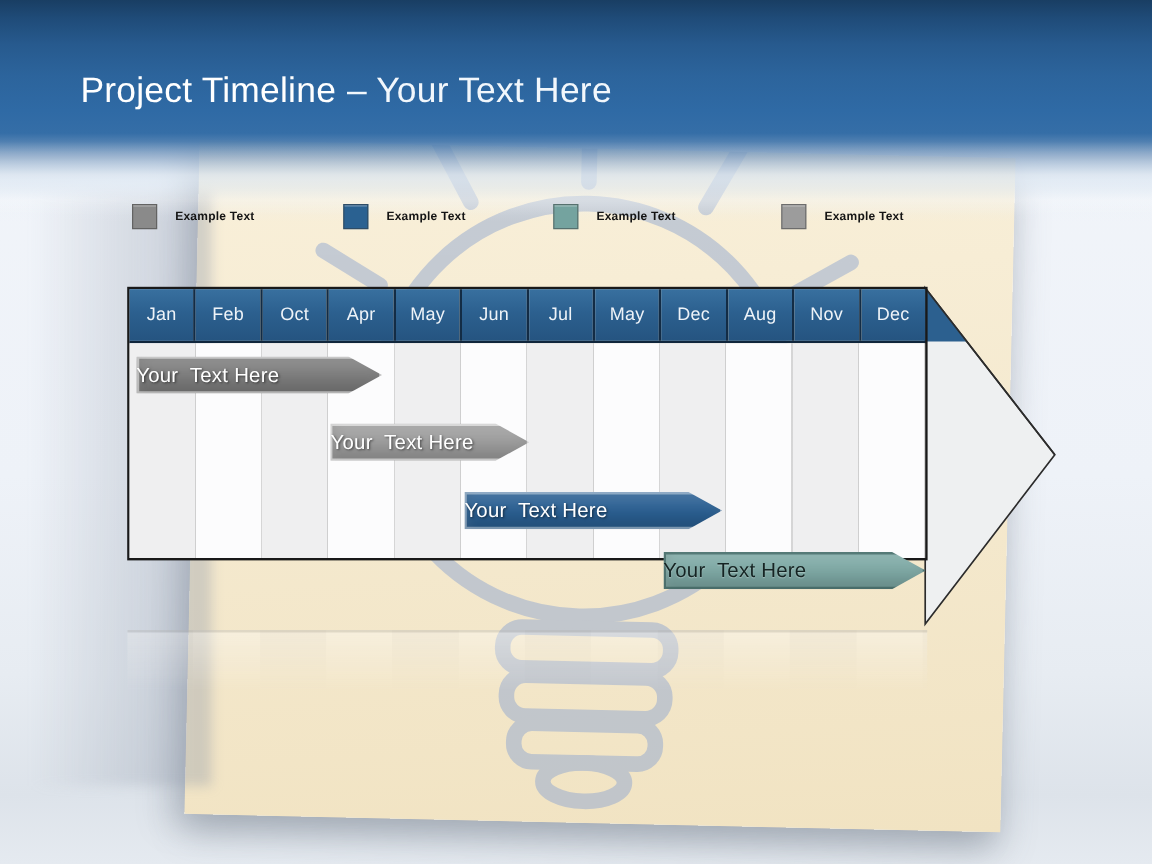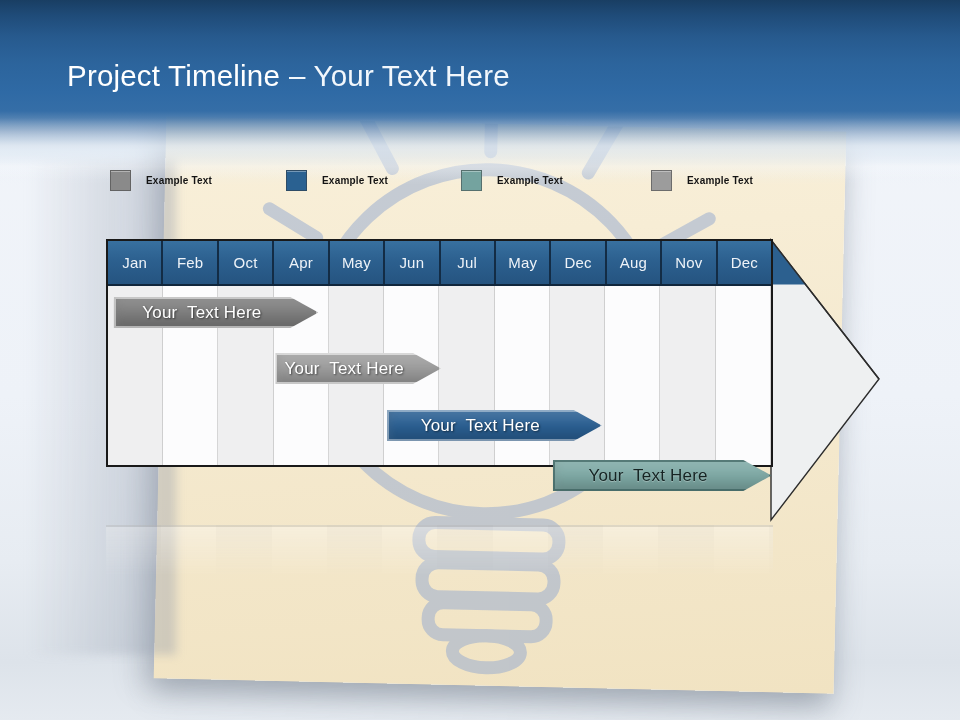--- a/index.html
+++ b/index.html
@@ -50,21 +50,21 @@
     border:2px solid #191919;box-sizing:border-box;display:flex;flex-direction:column;}
   .g-header{display:flex;height:45px;border-bottom:2px solid #10263c;box-sizing:border-box;}
   .g-month{flex:1;display:flex;align-items:center;justify-content:center;
     background:linear-gradient(180deg,#38709f 0%,#2c608f 45%,#255480 100%);
     border-right:2px solid #132c45;box-sizing:border-box;
     color:#eef3f8;font-size:15px;letter-spacing:.2px;}
   .g-month:last-child{border-right:none;}
   .g-body{position:relative;flex:1;}
 
   
-  .bar{position:absolute;height:31px;display:flex;align-items:center;justify-content:center;
+  .bar{position:absolute;height:31px;display:flex;align-items:center;
     box-sizing:border-box;padding-right:28px;
     clip-path:polygon(0 0,calc(100% - 28px) 0,100% 50%,calc(100% - 28px) 100%,0 100%);
     font-size:17px;letter-spacing:.2px;white-space:pre;
     filter:drop-shadow(1px 2px 2px rgba(40,40,40,.35));}
   .bar .bar-label{white-space:pre;}
   .bar-light-text{color:#fff;text-shadow:1px 1px 2px rgba(0,0,0,.55);}
   .bar-dark-text{color:#152423;text-shadow:0 1px 1px rgba(255,255,255,.35);}
 
   
   .big-arrow{position:absolute;left:760px;top:228px;z-index:2;}

